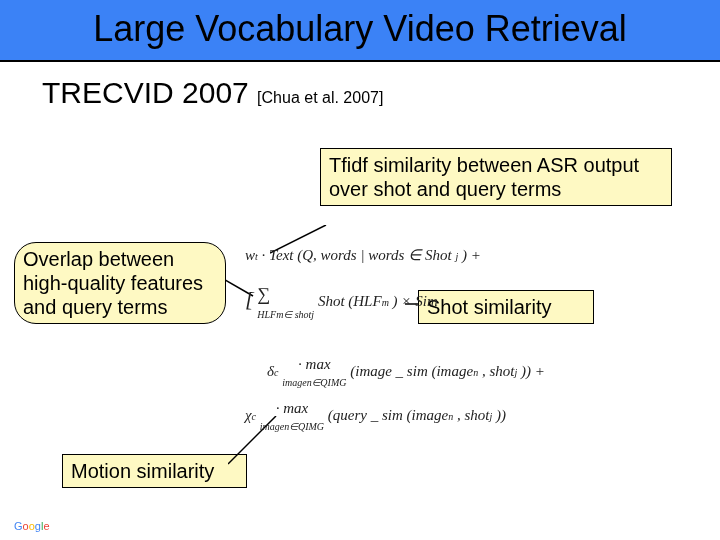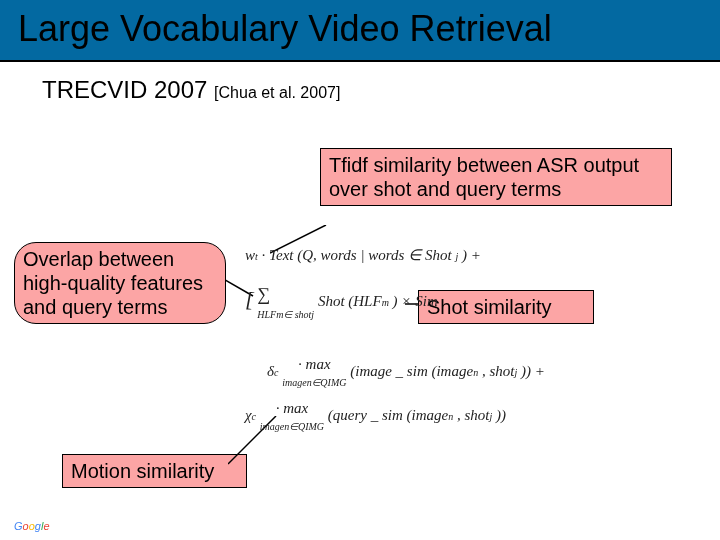--- a/index.html
+++ b/index.html
@@ -5,47 +5,48 @@
   * { margin: 0; padding: 0; box-sizing: border-box; }
   body {
     width: 720px;
     height: 540px;
     background: #fff;
     font-family: Arial, Helvetica, sans-serif;
     position: relative;
     overflow: hidden;
   }
   .title-bar {
-    background: #0369a1;
+    background: #3b82f6;
     width: 100%;
     padding: 8px 18px 10px 18px;
     border-bottom: 2px solid #000;
+    text-align: center;
   }
   .title-bar h1 {
     font-size: 36px;
     font-weight: normal;
     color: #000;
   }
   .sub {
     padding: 14px 0 0 42px;
   }
   .sub .main {
-    font-size: 24px;
+    font-size: 30px;
     font-weight: normal;
     display: inline;
   }
   .sub .cite {
     font-size: 16px;
     font-weight: normal;
     display: inline;
   }
   .box {
     position: absolute;
     border: 1.5px solid #000;
-    background: #fca5a5;
+    background: #fef9c3;
     font-size: 20px;
     line-height: 1.2;
     padding: 4px 8px;
   }
   .box-tfidf { left: 320px; top: 148px; width: 352px; }
   .box-overlap { left: 14px; top: 242px; width: 212px; border-radius: 22px; }
   .box-image { left: 418px; top: 290px; width: 176px; }
   .box-motion { left: 44px; top: 454px; width: 185px; margin-left: 18px; }
   .formula {
     position: absolute;
@@ -57,21 +58,20 @@
   .f2 { left: 245px; top: 284px; font-size: 15px; width: 430px; }
   .f3 { left: 230px; top: 356px; font-size: 15px; width: 430px; margin-left: 37px; }
   .f4 { left: 245px; top: 400px; font-size: 15px; width: 430px; }
   .subsc { font-size: 10px; font-style: italic; }
   .logo {
     position: absolute;
     left: 14px;
     bottom: 8px;
     font-size: 11px;
     color: #888;
-    font-style: italic;
   }
   svg.conn { position: absolute; pointer-events: none; }
 </style>
 </head>
 <body>
 
 <div class="title-bar">
   <h1>Large Vocabulary Video Retrieval</h1>
 </div>
 

